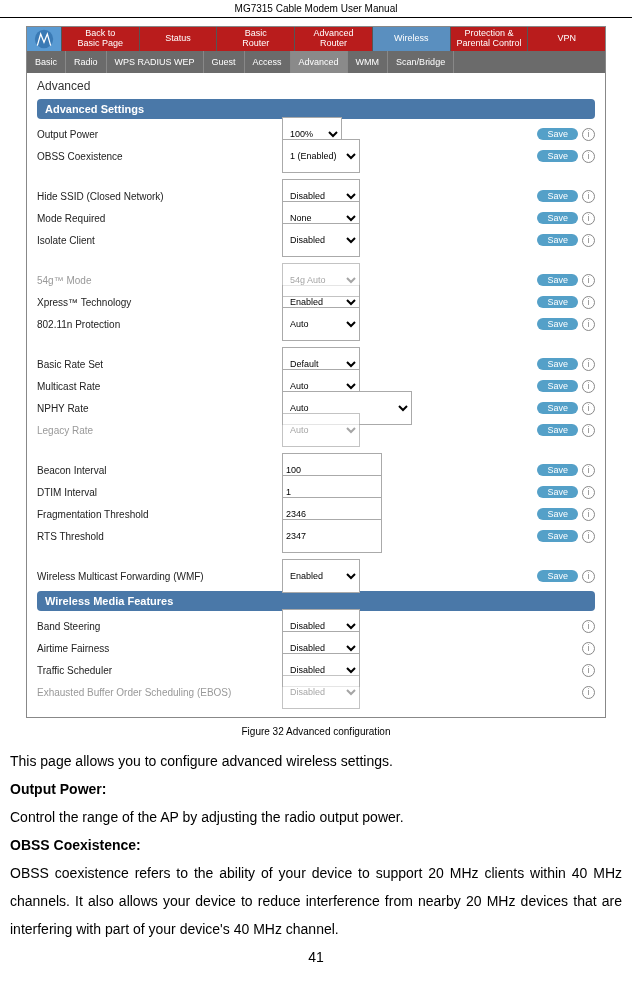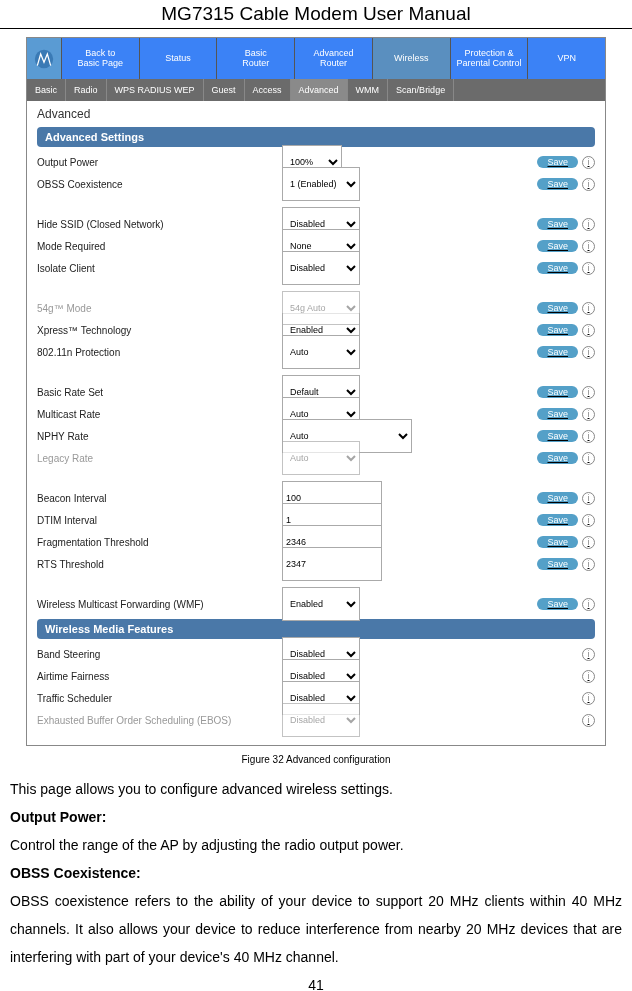--- a/index.html
+++ b/index.html
@@ -1,22 +1,22 @@
 <!DOCTYPE html>
 <html><head>
 <meta charset="utf-8">
 <style>
   * { box-sizing: border-box; margin: 0; padding: 0; }
   body { font-family: Arial, Helvetica, sans-serif; background: #fff; width: 632px; margin: 0 auto; font-size: 13px; color: #000; }
-  .page-header { text-align: center; font-size: 19px; padding: 3px 0; border-bottom: 1px solid #000; }
+  .page-header { text-align: center; font-size: 10px; padding: 3px 0; border-bottom: 1px solid #000; }
   .content { padding: 4px 8px 0 8px; }
   .screenshot { border: 1px solid #888; background: #fff; margin: 4px 18px 8px 18px; font-size: 10px; }
 
   
-  .topnav { display: flex; align-items: stretch; background: #3b82f6; color: #fff; height: 41px; }
+  .topnav { display: flex; align-items: stretch; background: #b91c1c; color: #fff; height: 24px; }
   .moto-logo { width: 34px; background: #5a9bd3; display:flex; align-items:center; justify-content:center; font-weight:bold; color:#fff; }
   .moto-logo svg { width: 20px; height: 20px; }
   .topnav-item { flex: 1; display: flex; flex-direction: column; align-items: center; justify-content: center; font-size: 9px; line-height: 1.1; border-left: 1px solid #555; cursor: pointer; text-align:center; padding: 0 2px;}
   .topnav-item.active { background: #5a8fbf; }
   .topnav-item span { white-space: pre-line; }
 
   
   .subnav { display: flex; background: #6b6b6b; color: #fff; height: 22px; font-size: 9px; }
   .subnav-item { padding: 0 8px; display:flex; align-items:center; border-right: 1px solid #888; cursor: pointer; }
   .subnav-item.active { background: #8a8a8a; }
@@ -29,21 +29,21 @@
   .settings-block { padding: 4px 0; }
   .row { display: flex; align-items: center; height: 22px; font-size: 10px; gap: 25px; }
   .row .label { width: 220px; color: #222; }
   .row.dim .label { color: #999; }
   .row .ctrl { flex: 1; }
   .row .ctrl select, .row .ctrl input[type=text] { font-size: 9px; height: 34px; border: 1px solid #aaa; background:#fff; padding: 4px 3px; }
   .row .ctrl select.narrow { width: 60px; }
   .row .ctrl select.med { width: 78px; }
   .row .ctrl select.wide { width: 130px; }
   .row .ctrl input.med { width: 100px; }
-  .row .right { display: flex; align-items: center; gap: 4px; text-decoration: underline; }
+  .row .right { display: flex; align-items: center; gap: 4px; }
   .save-btn { background: #54a0c8; color: #fff; border: none; border-radius: 9px; font-size: 9px; padding: 1px 10px; cursor: pointer; }
   .info-ico { width: 13px; height: 13px; border: 1px solid #888; border-radius: 50%; display:flex; align-items:center; justify-content:center; font-size: 9px; color: #888; cursor:pointer; }
   .gap { height: 10px; }
 
   .caption { text-align: center; font-size: 10px; margin: 8px 0 10px 0; }
   .body-text { font-size: 14px; line-height: 2.0; text-align: justify; padding: 0 2px; }
   .body-text.bold { font-weight: bold; }
   .page-num { text-align: center; font-size: 14px; margin-top: 6px; }
 </style>
 </head>

